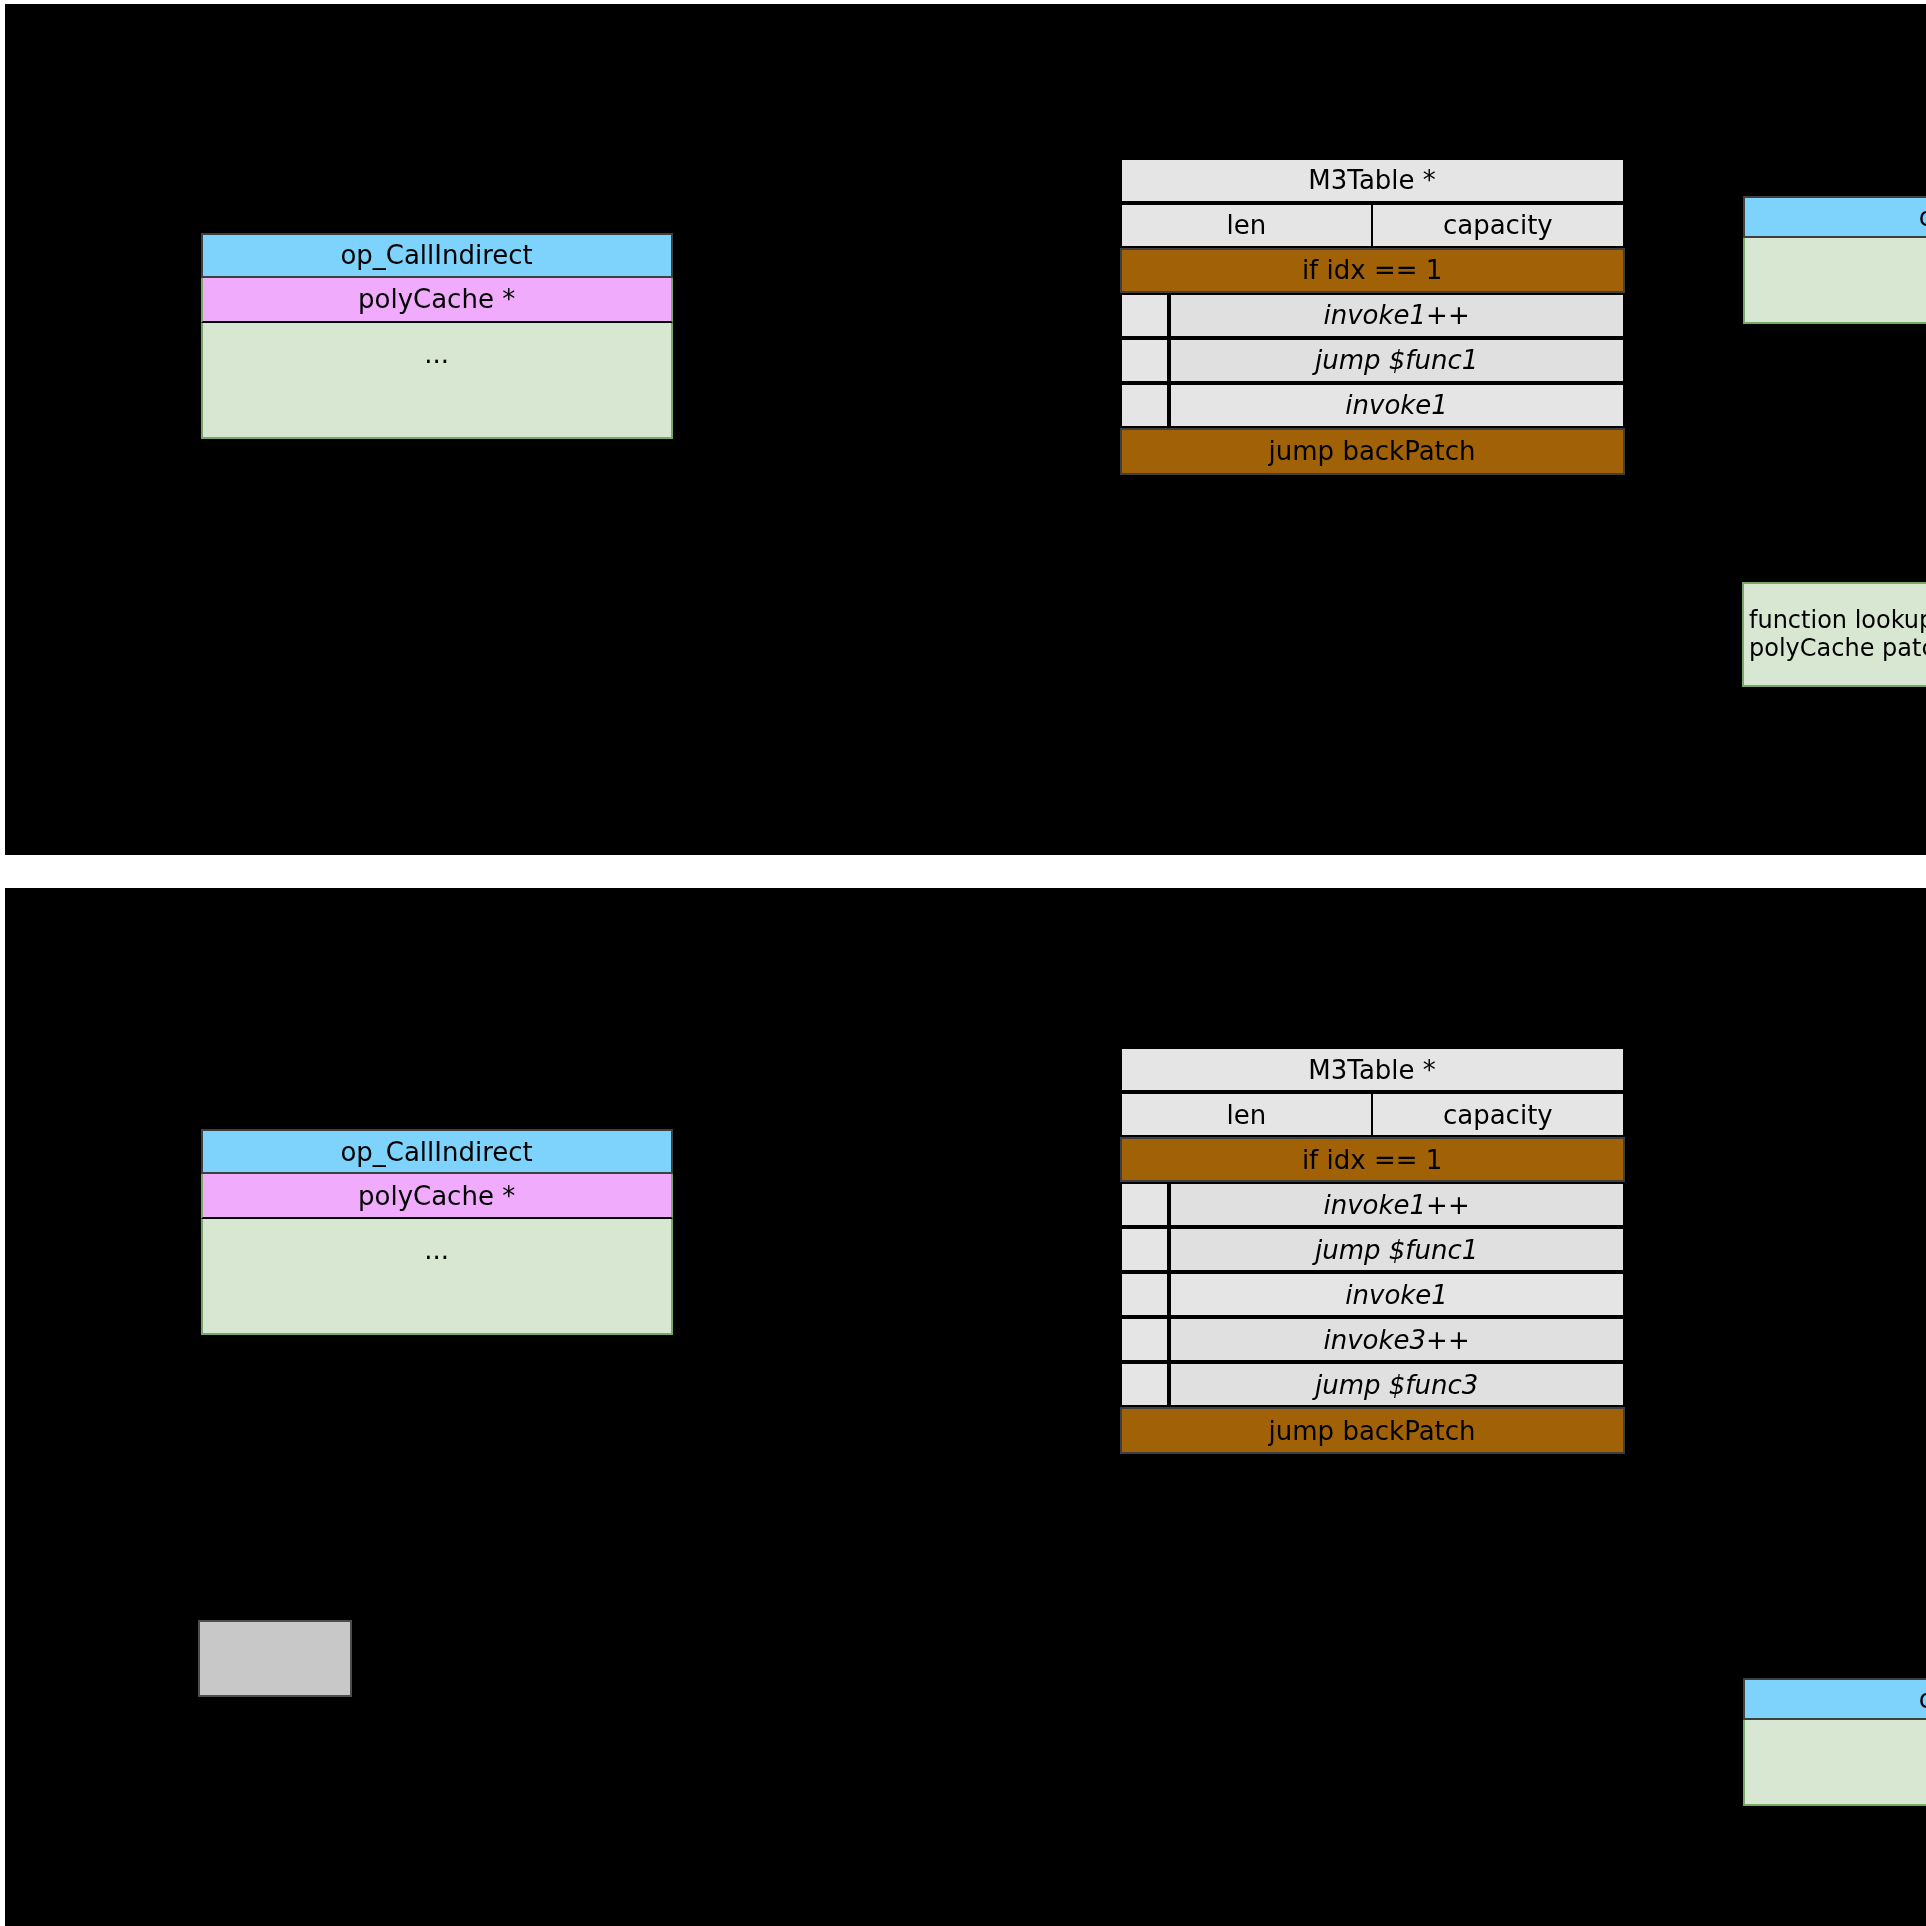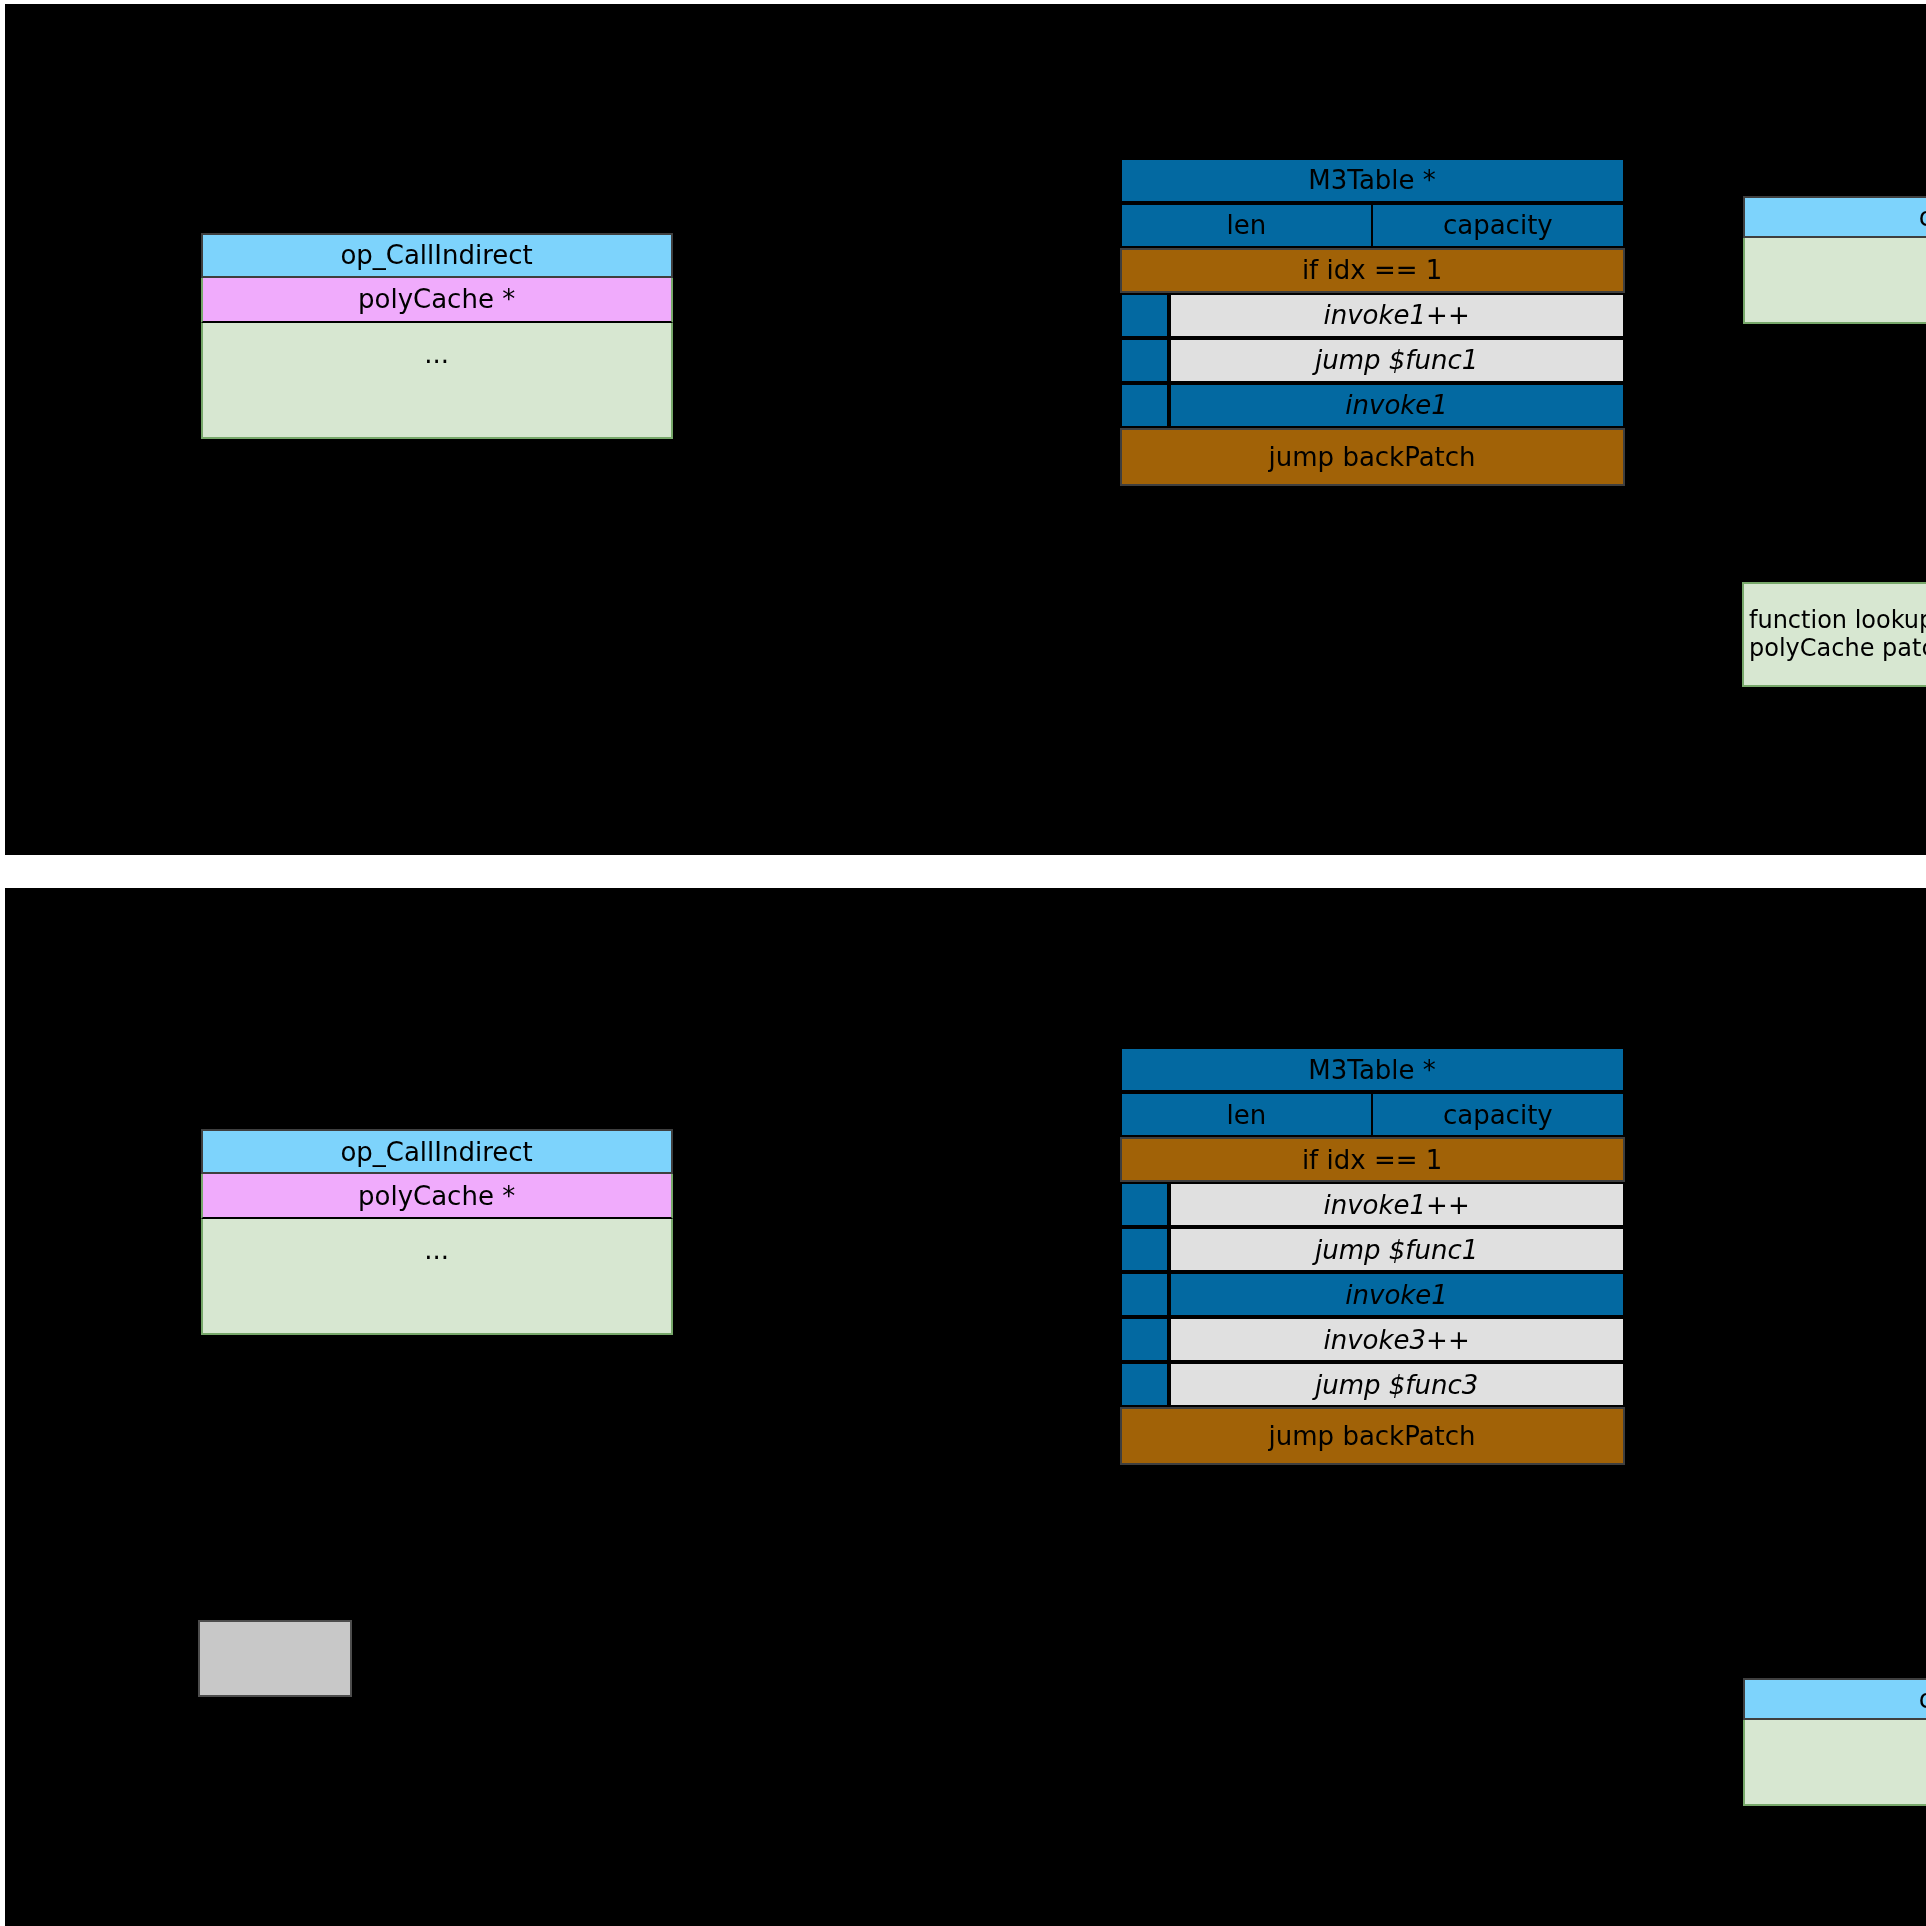--- a/index.html
+++ b/index.html
@@ -38,42 +38,42 @@
   }
 
   
   .hdr-green  { background: #7dd3fc; border: 2.3px solid #3f3f3f; }
   .body-green { background: #d7e7d1; border: 2.3px solid #77a86a; border-top-width: 0; }
   .mid-green  { background: #f0abfc; border-left: 2.3px solid #77a86a;
                 border-right: 2.3px solid #77a86a; border-bottom: 2.3px solid #000000;
                 border-top: 0; }
   .note-green { background: #d7e7d1; border: 2.3px solid #77a86a; }
 
-  .cell-light { background: #0369a1; border: 2.3px solid #000000; }
+  .cell-light { background: #e5e5e5; border: 2.3px solid #000000; }
   .cell-gray  { background: #e0e0e0; border: 2.3px solid #000000; }
   .cell-gray-soft { background: #a16207; border: 2.3px solid #3f3f3f; }
   .plain-gray { background: #c8c8c8; border: 2.3px solid #4d4d4d; }
 
   .flexrow { display: flex; }
 
   
   .ci-title   { height: 45px; font-size: 26px; }
   .ci-field   { height: 45px; font-size: 26px; }
   .ci-body    { height: 116px; font-size: 26px; align-items: flex-start;
                 padding-top: 16px; }
 
   
   .m3-title   { height: 45px; font-size: 26px; }
   .m3-lenrow  { height: 45px; }
   .m3-lenrow > div { flex: 1 1 0; height: 100%; font-size: 26px; }
   .m3-if      { height: 45px; font-size: 26px; }
   .m3-sub     { height: 45px; font-style: italic; }
   .m3-indent  { width: 45px; }
   .m3-subcell { flex: 1 1 auto; font-size: 26px; }
-  .m3-back    { height: 58px; font-size: 26px; }
+  .m3-back    { height: 47px; font-size: 26px; }
 
   
   .oe-title   { height: 42px; font-size: 26px; }
   .oe-body    { height: 86px; font-size: 26px; align-items: flex-start;
                 padding-top: 14.6px; }
 
   
   .note-box   { font-size: 24px; line-height: 1.18; display: flex;
                 flex-direction: column; align-items: flex-start;
                 justify-content: center; padding-left: 5.4px; }

